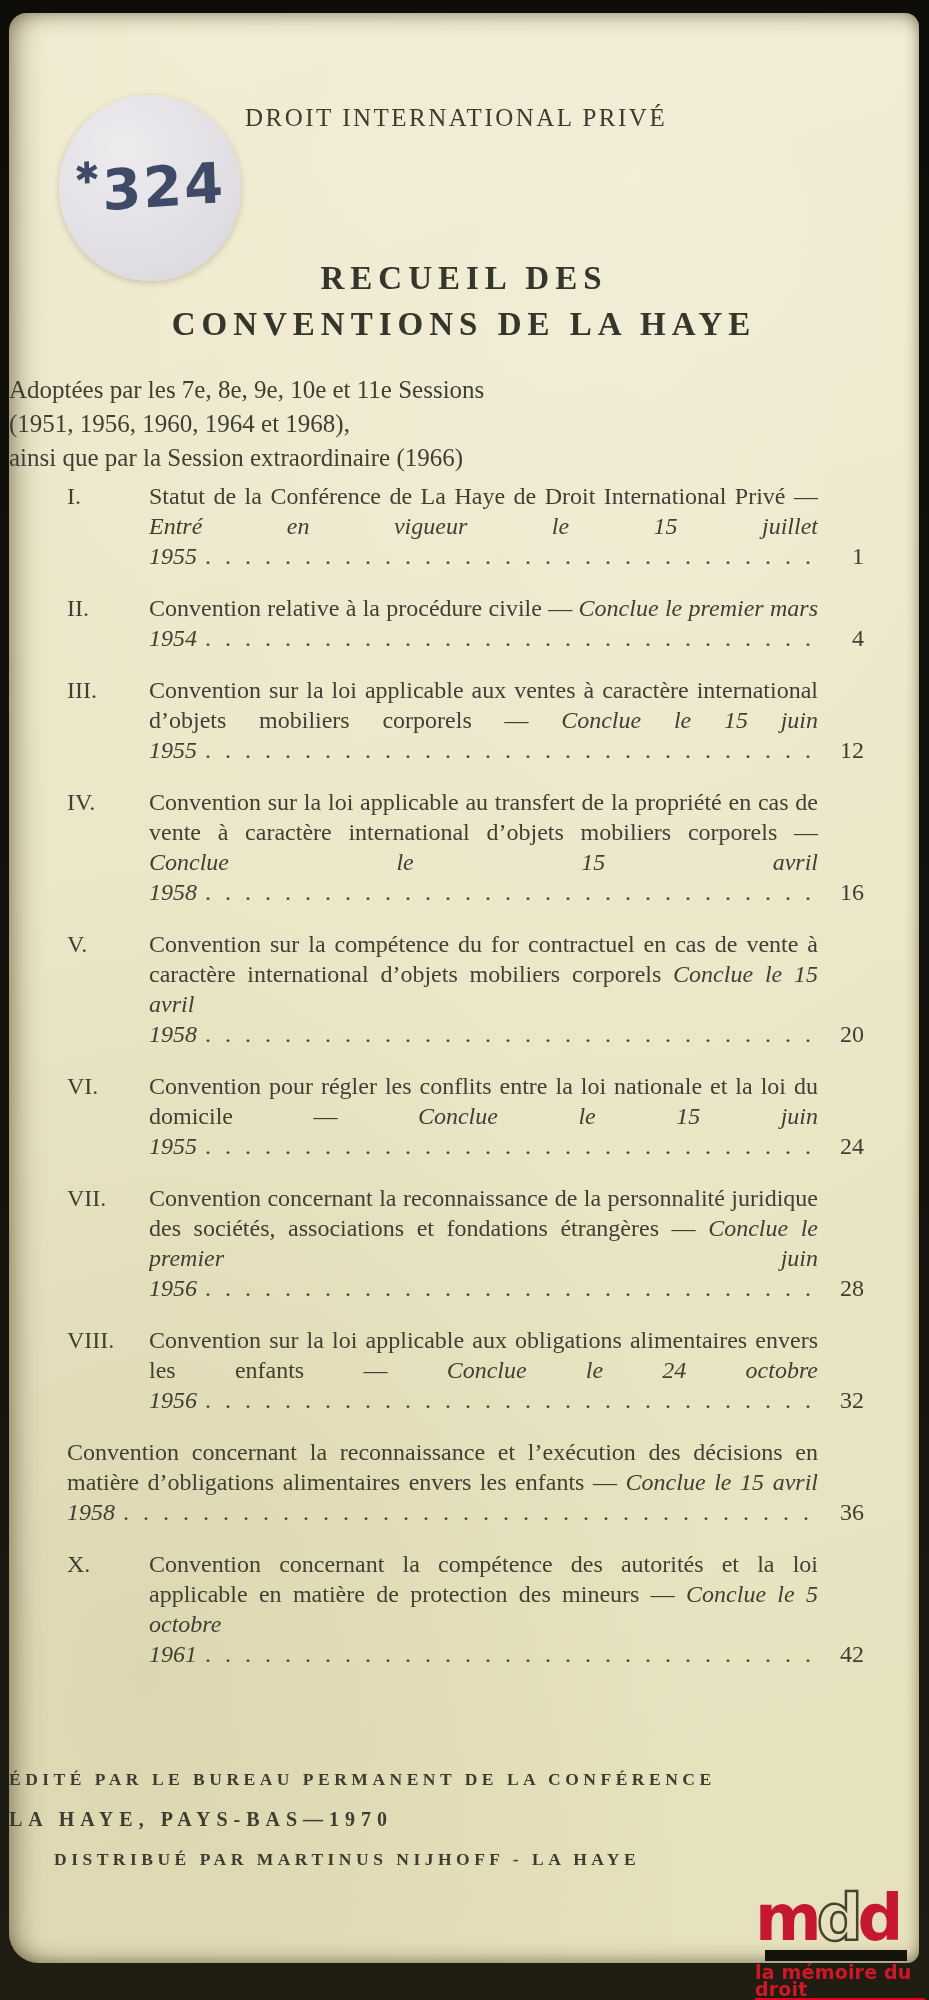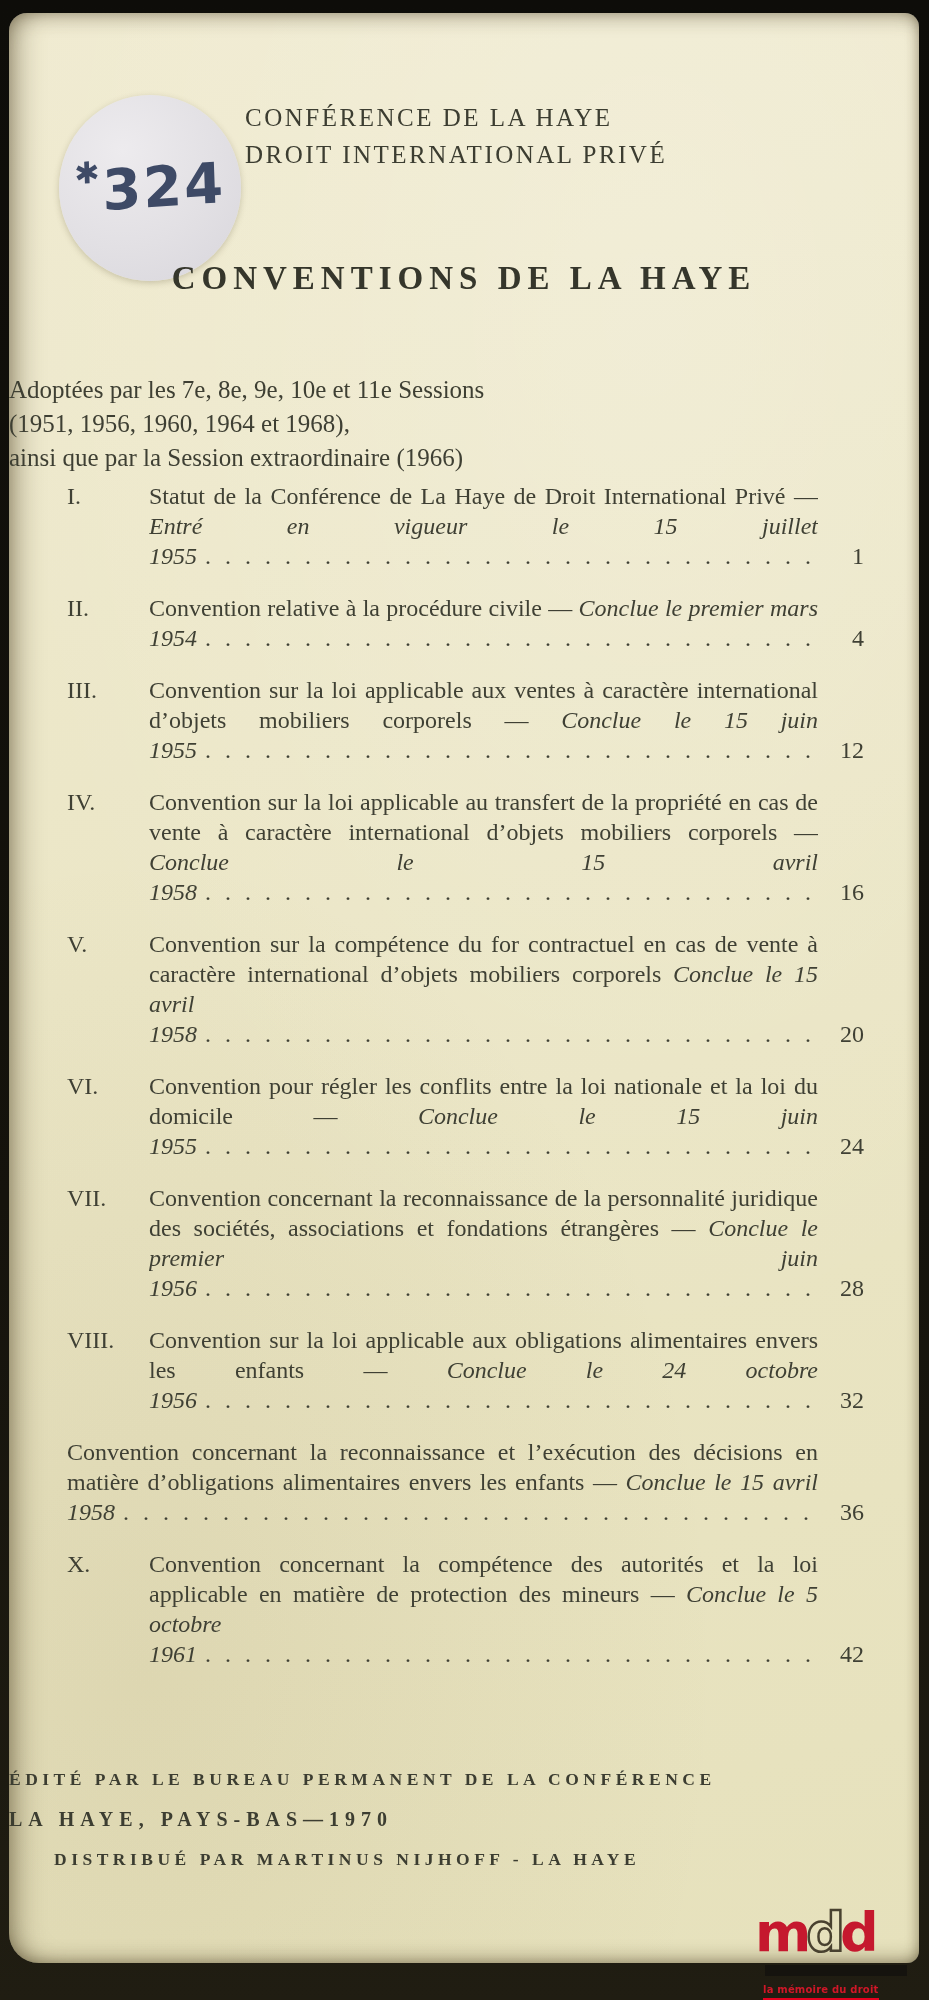--- a/index.html
+++ b/index.html
@@ -59,51 +59,51 @@
   .toc-page{width:46px;flex:none;text-align:right;align-self:flex-end;}
   
   .imprint{position:absolute;left:0;top:1746px;width:910px;
     font-weight:bold;color:#3c3d31;}
   .imprint-line1{font-size:17.5px;letter-spacing:4.5px;line-height:40px;}
   .imprint-line2{font-size:20px;letter-spacing:6px;line-height:40px;}
   .imprint-line3{font-size:17.5px;letter-spacing:4.5px;line-height:40px;padding-left:45px;}
   
   .mdd{position:absolute;right:4px;bottom:0;width:170px;text-align:left;z-index:5;}
   .mdd-word{
-    font-family:"DejaVu Sans",sans-serif;font-weight:bold;font-size:54px;
+    font-family:"DejaVu Sans",sans-serif;font-weight:bold;font-size:64px;
     line-height:56px;letter-spacing:-5px;display:block;
   }
   .mdd-red{color:#c5182e;}
   .mdd-outline{color:transparent;-webkit-text-stroke:2.5px #48412f;}
   .mdd-bar{display:block;width:142px;height:11px;background:#15130e;margin:4px 0 3px 10px;}
   .mdd-tagline{
-    font-family:"DejaVu Sans",sans-serif;font-weight:bold;font-size:10px;
+    font-family:"DejaVu Sans",sans-serif;font-weight:bold;font-size:19px;
     color:#d01728;border-bottom:2px solid #e3001e;display:inline-block;
-    margin-left:8px;line-height:17px;letter-spacing:0.2px;
+    line-height:17px;letter-spacing:0.2px;
   }
 </style>
 </head>
 <body>
 
 <div class="stage">
   <div class="cover">
 
     <div class="sticker">
       <div class="sticker-label">
         <span class="sticker-star">✱</span>
         <span class="sticker-number">324</span>
       </div>
     </div>
 
     <div class="org-header">
-      <div>CONFÉRENCE DE LA HAYE</div>
       <div>DROIT INTERNATIONAL PRIVÉ</div>
     </div>
 
     <div class="title-block">
+      <div>RECUEIL DES</div>
       <div>CONVENTIONS DE LA HAYE</div>
     </div>
 
     <div class="subtitle">Adoptées par les 7e, 8e, 9e, 10e et 11e Sessions
 (1951, 1956, 1960, 1964 et 1968),
 ainsi que par la Session extraordinaire (1966)</div>
 
     <div class="toc">
 
       <div class="toc-entry">

